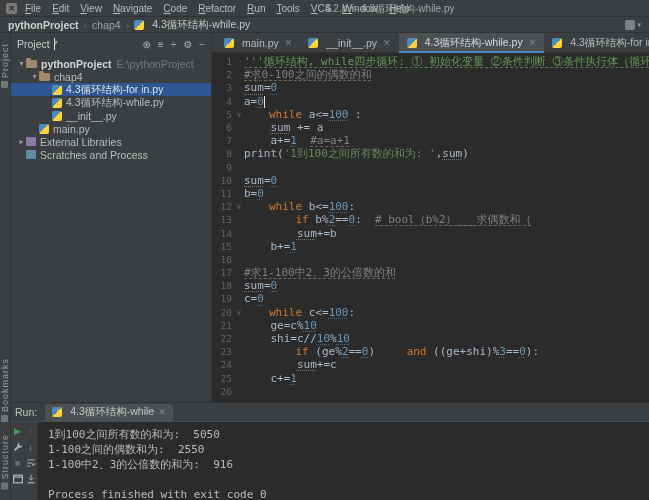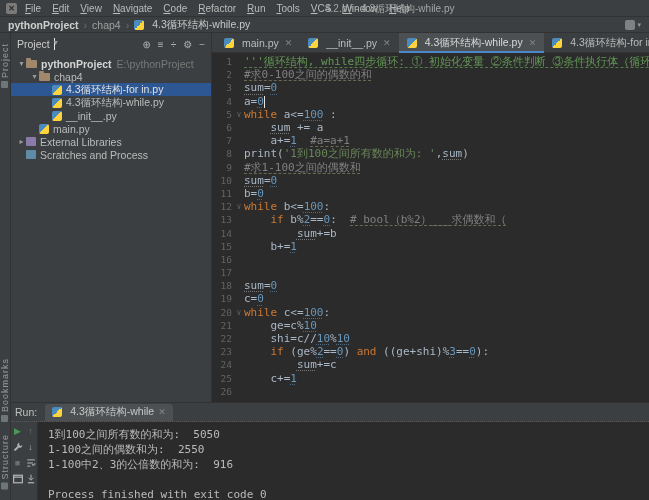--- a/index.html
+++ b/index.html
@@ -76,21 +76,21 @@
   .etab.active { background:#4C5052; color:#D8D8D8; }
   .etab.active::after { content:""; position:absolute; left:0; right:0; bottom:-1px; height:2px; background:#4A88C7; }
   .etab .x { color:#7F8587; font-size:9px; margin-left:2px; }
   .codewrap { flex:1; overflow:hidden; padding-top:2px;
               font-family:"DejaVu Sans Mono", monospace; font-size:11px; }
   .cline { height:13.2px; display:flex; align-items:center; white-space:pre; }
   .lnum { width:22px; flex:0 0 22px; text-align:right; color:#606366; font-size:9.5px; padding-right:2px; }
   .foldc { width:10px; flex:0 0 10px; text-align:center; color:#5E6163; font-size:8px; }
   .ctext { white-space:pre; }
   .tk-p { color:#A9B7C6; }
-  .tk-k { color:#CC7832; }
+  .tk-k { color:#CC7832;margin-left:25px; }
   .tk-n { color:#6897BB; text-decoration:underline dotted #4e6a82; text-underline-offset:2px; }
   .tk-s { color:#6A8759; }
   .tk-c { color:#808080; text-decoration:underline dashed #6a6a52; text-underline-offset:2px; }
   .tk-d { color:#629755; text-decoration:underline dashed #557a49; text-underline-offset:2px; }
   .tk-u { color:#A9B7C6; text-decoration:underline dotted #777; text-underline-offset:2px; }
   .caret { display:inline-block; width:1px; height:12px; background:#E6E6E6; vertical-align:middle; }
 
   
   .runpanel { height:98px; flex:0 0 98px; background:#2B2B2B; border-top:1px solid #323232;
               display:flex; flex-direction:column; }
@@ -242,29 +242,29 @@
             </div>
           <div class="codewrap" id="code">
               <div class="cline"><span class="lnum">1</span><span class="foldc"></span><span class="ctext"><span class="tk-d">'''循环结构, while四步循环: ① 初始化变量 ②条件判断 ③条件执行体（循环体） ④改变变量'''</span></span></div>
               <div class="cline"><span class="lnum">2</span><span class="foldc"></span><span class="ctext"><span class="tk-c">#求0-100之间的偶数的和</span></span></div>
               <div class="cline"><span class="lnum">3</span><span class="foldc"></span><span class="ctext"><span class="tk-u">sum</span><span class="tk-p">=</span><span class="tk-n">0</span></span></div>
               <div class="cline"><span class="lnum">4</span><span class="foldc"></span><span class="ctext"><span class="tk-p">a=</span><span class="tk-n">0</span><span class="caret"></span></span></div>
               <div class="cline"><span class="lnum">5</span><span class="foldc">∨</span><span class="ctext"><span class="tk-k">while</span><span class="tk-p"> a&lt;=</span><span class="tk-n">100</span><span class="tk-p"> :</span></span></div>
               <div class="cline"><span class="lnum">6</span><span class="foldc"></span><span class="ctext"><span class="tk-p">    </span><span class="tk-u">sum</span><span class="tk-p"> += a</span></span></div>
               <div class="cline"><span class="lnum">7</span><span class="foldc"></span><span class="ctext"><span class="tk-p">    a+=</span><span class="tk-n">1</span><span class="tk-p">  </span><span class="tk-c">#a=a+1</span></span></div>
               <div class="cline"><span class="lnum">8</span><span class="foldc"></span><span class="ctext"><span class="tk-p">print(</span><span class="tk-s">'1到100之间所有数的和为: '</span><span class="tk-p">,</span><span class="tk-u">sum</span><span class="tk-p">)</span></span></div>
-              <div class="cline"><span class="lnum">9</span><span class="foldc"></span><span class="ctext"><span class="tk-c">#求1-100之间的偶数和</span></span></div>
+              <div class="cline"><span class="lnum">9</span><span class="foldc"></span></div>
               <div class="cline"><span class="lnum">10</span><span class="foldc"></span><span class="ctext"><span class="tk-u">sum</span><span class="tk-p">=</span><span class="tk-n">0</span></span></div>
               <div class="cline"><span class="lnum">11</span><span class="foldc"></span><span class="ctext"><span class="tk-p">b=</span><span class="tk-n">0</span></span></div>
               <div class="cline"><span class="lnum">12</span><span class="foldc">∨</span><span class="ctext"><span class="tk-k">while</span><span class="tk-p"> b&lt;=</span><span class="tk-n">100</span><span class="tk-p">:</span></span></div>
               <div class="cline"><span class="lnum">13</span><span class="foldc"></span><span class="ctext"><span class="tk-p">    </span><span class="tk-k">if</span><span class="tk-p"> b%</span><span class="tk-n">2</span><span class="tk-p">==</span><span class="tk-n">0</span><span class="tk-p">:  </span><span class="tk-c"># bool（b%2）___求偶数和（</span></span></div>
               <div class="cline"><span class="lnum">14</span><span class="foldc"></span><span class="ctext"><span class="tk-p">        </span><span class="tk-u">sum</span><span class="tk-p">+=b</span></span></div>
               <div class="cline"><span class="lnum">15</span><span class="foldc"></span><span class="ctext"><span class="tk-p">    b+=</span><span class="tk-n">1</span></span></div>
               <div class="cline"><span class="lnum">16</span><span class="foldc"></span></div>
-              <div class="cline"><span class="lnum">17</span><span class="foldc"></span></div>
+              <div class="cline"><span class="lnum">17</span><span class="foldc"></span><span class="ctext"><span class="tk-c">#求1-100中2、3的公倍数的和</span></span></div>
               <div class="cline"><span class="lnum">18</span><span class="foldc"></span><span class="ctext"><span class="tk-u">sum</span><span class="tk-p">=</span><span class="tk-n">0</span></span></div>
               <div class="cline"><span class="lnum">19</span><span class="foldc"></span><span class="ctext"><span class="tk-p">c=</span><span class="tk-n">0</span></span></div>
               <div class="cline"><span class="lnum">20</span><span class="foldc">∨</span><span class="ctext"><span class="tk-k">while</span><span class="tk-p"> c&lt;=</span><span class="tk-n">100</span><span class="tk-p">:</span></span></div>
               <div class="cline"><span class="lnum">21</span><span class="foldc"></span><span class="ctext"><span class="tk-p">    ge=c%</span><span class="tk-n">10</span></span></div>
               <div class="cline"><span class="lnum">22</span><span class="foldc"></span><span class="ctext"><span class="tk-p">    shi=c//</span><span class="tk-n">10</span><span class="tk-p">%</span><span class="tk-n">10</span></span></div>
               <div class="cline"><span class="lnum">23</span><span class="foldc"></span><span class="ctext"><span class="tk-p">    </span><span class="tk-k">if</span><span class="tk-p"> (ge%</span><span class="tk-n">2</span><span class="tk-p">==</span><span class="tk-n">0</span><span class="tk-p">) </span><span class="tk-k">and</span><span class="tk-p"> ((ge+shi)%</span><span class="tk-n">3</span><span class="tk-p">==</span><span class="tk-n">0</span><span class="tk-p">):</span></span></div>
               <div class="cline"><span class="lnum">24</span><span class="foldc"></span><span class="ctext"><span class="tk-p">        </span><span class="tk-u">sum</span><span class="tk-p">+=c</span></span></div>
               <div class="cline"><span class="lnum">25</span><span class="foldc"></span><span class="ctext"><span class="tk-p">    c+=</span><span class="tk-n">1</span></span></div>
               <div class="cline"><span class="lnum">26</span><span class="foldc"></span></div>
             </div>

